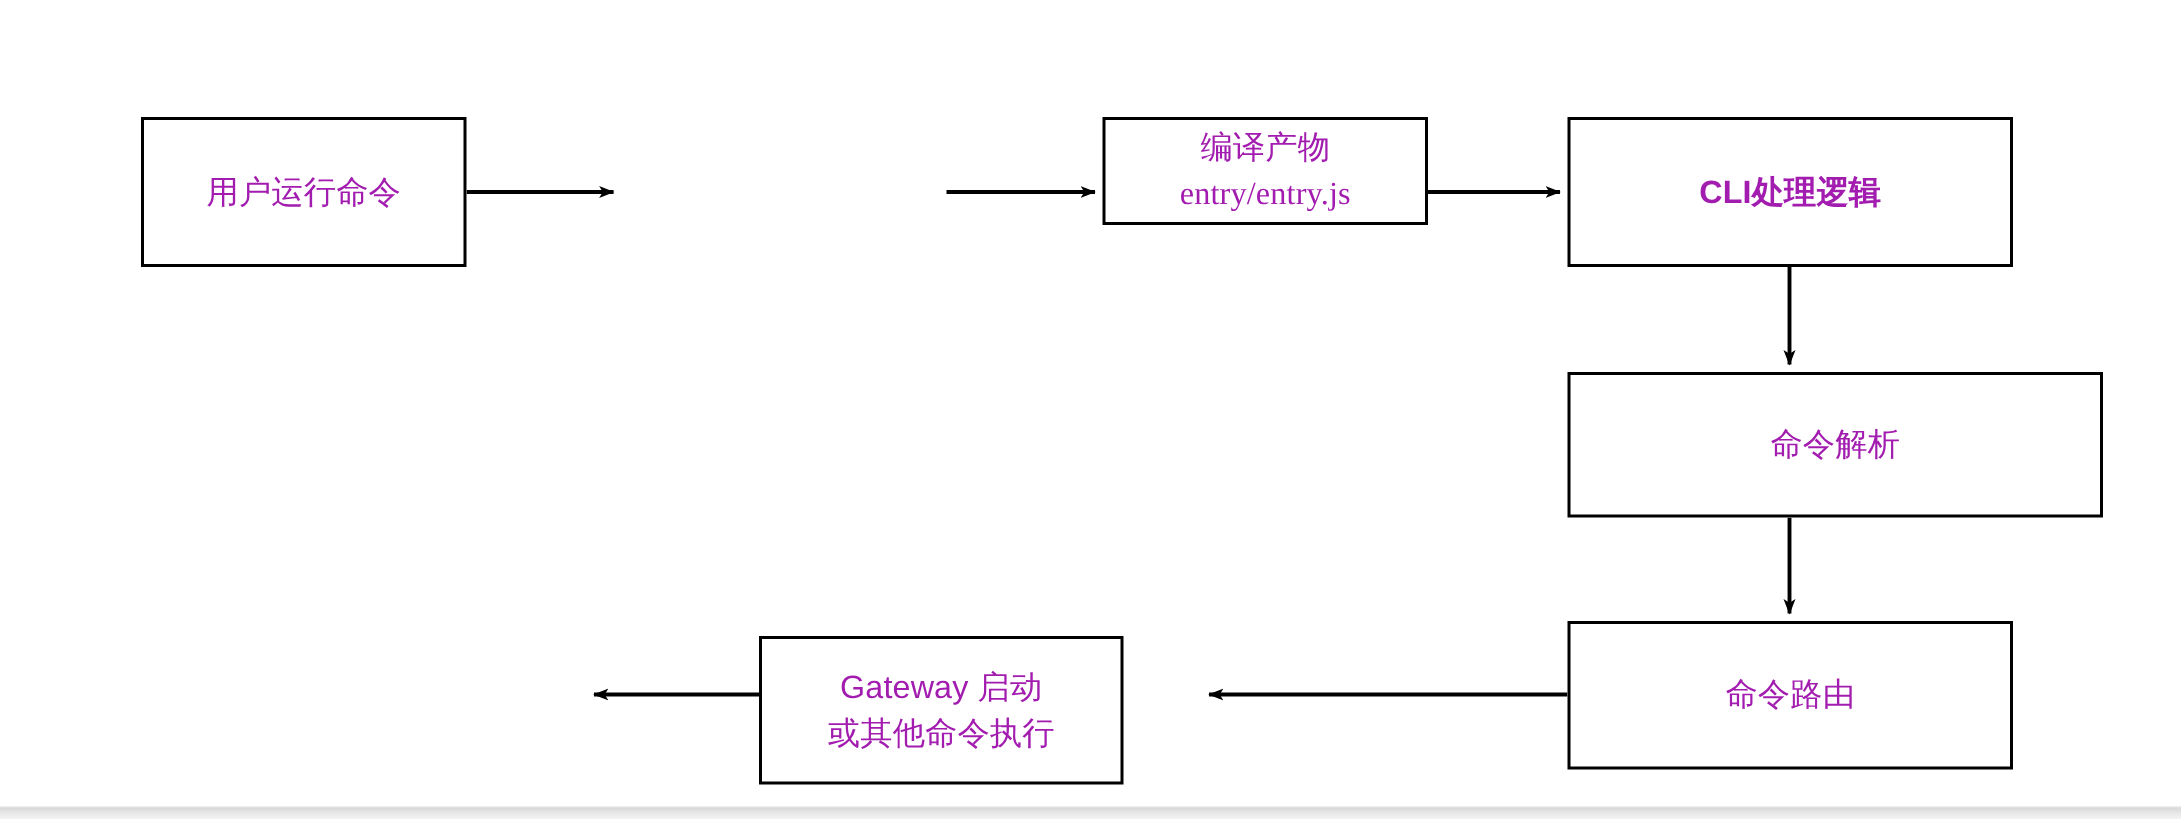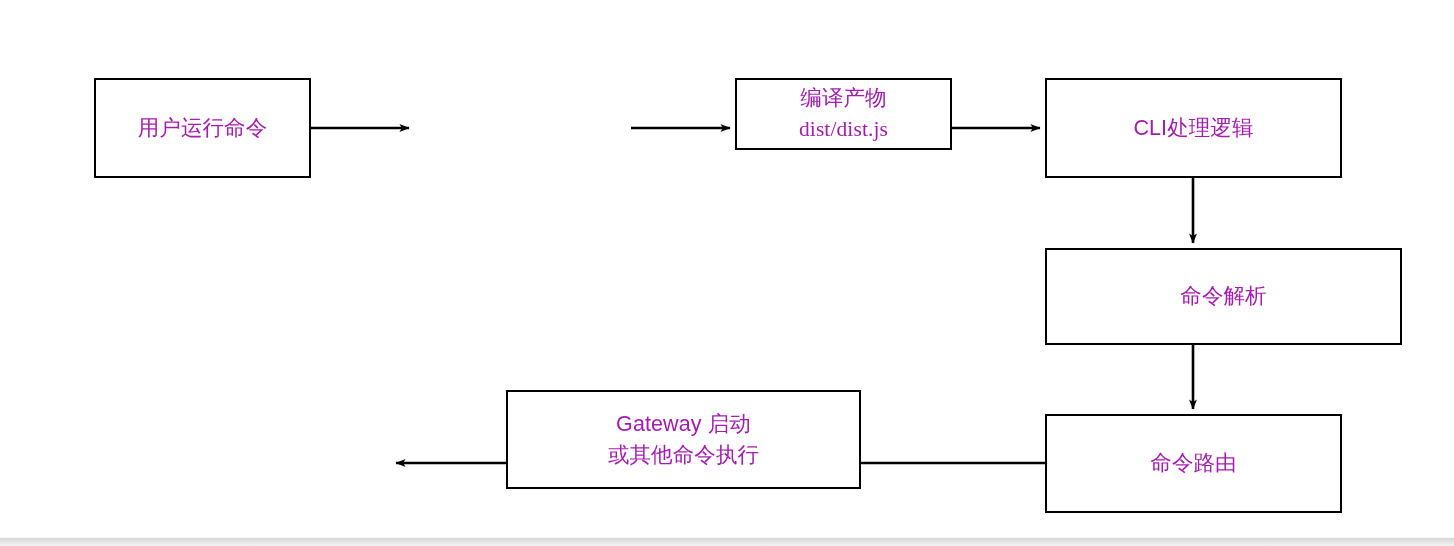--- a/index.html
+++ b/index.html
@@ -88,36 +88,36 @@
     </g>
   </svg>
 
   <div class="node" style="left:94px; top:78px; width:217px; height:100px;">
     <span class="line">用户运行命令</span>
   </div>
 
 
   <div class="node" style="left:735px; top:78px; width:217px; height:72px;font-family:Liberation Serif, serif;">
     <span class="line">编译产物</span>
-    <span class="line">dist/dist.js</span>
+    <span class="line">entry/entry.js</span>
   </div>
 
-  <div class="node" style="left:1045px; top:78px; width:297px; height:100px;">
+  <div class="node" style="left:1045px; top:78px; width:297px; height:100px;font-weight:bold;">
     <span class="line">CLI处理逻辑</span>
   </div>
 
   <div class="node" style="left:1045px; top:248px; width:357px; height:97px;">
     <span class="line">命令解析</span>
   </div>
 
   <div class="node" style="left:1045px; top:414px; width:297px; height:99px;font-family:Liberation Serif, serif;">
     <span class="line">命令路由</span>
   </div>
 
-  <div class="node" style="left:506px; top:390px; width:355px; height:99px;">
+  <div class="node" style="left:506px; top:424px; width:243px; height:99px;">
     <span class="line">Gateway 启动</span>
     <span class="line">或其他命令执行</span>
   </div>
 
 
   <div class="footer-bar"></div>
 
 </div>
 
 </body></html>

